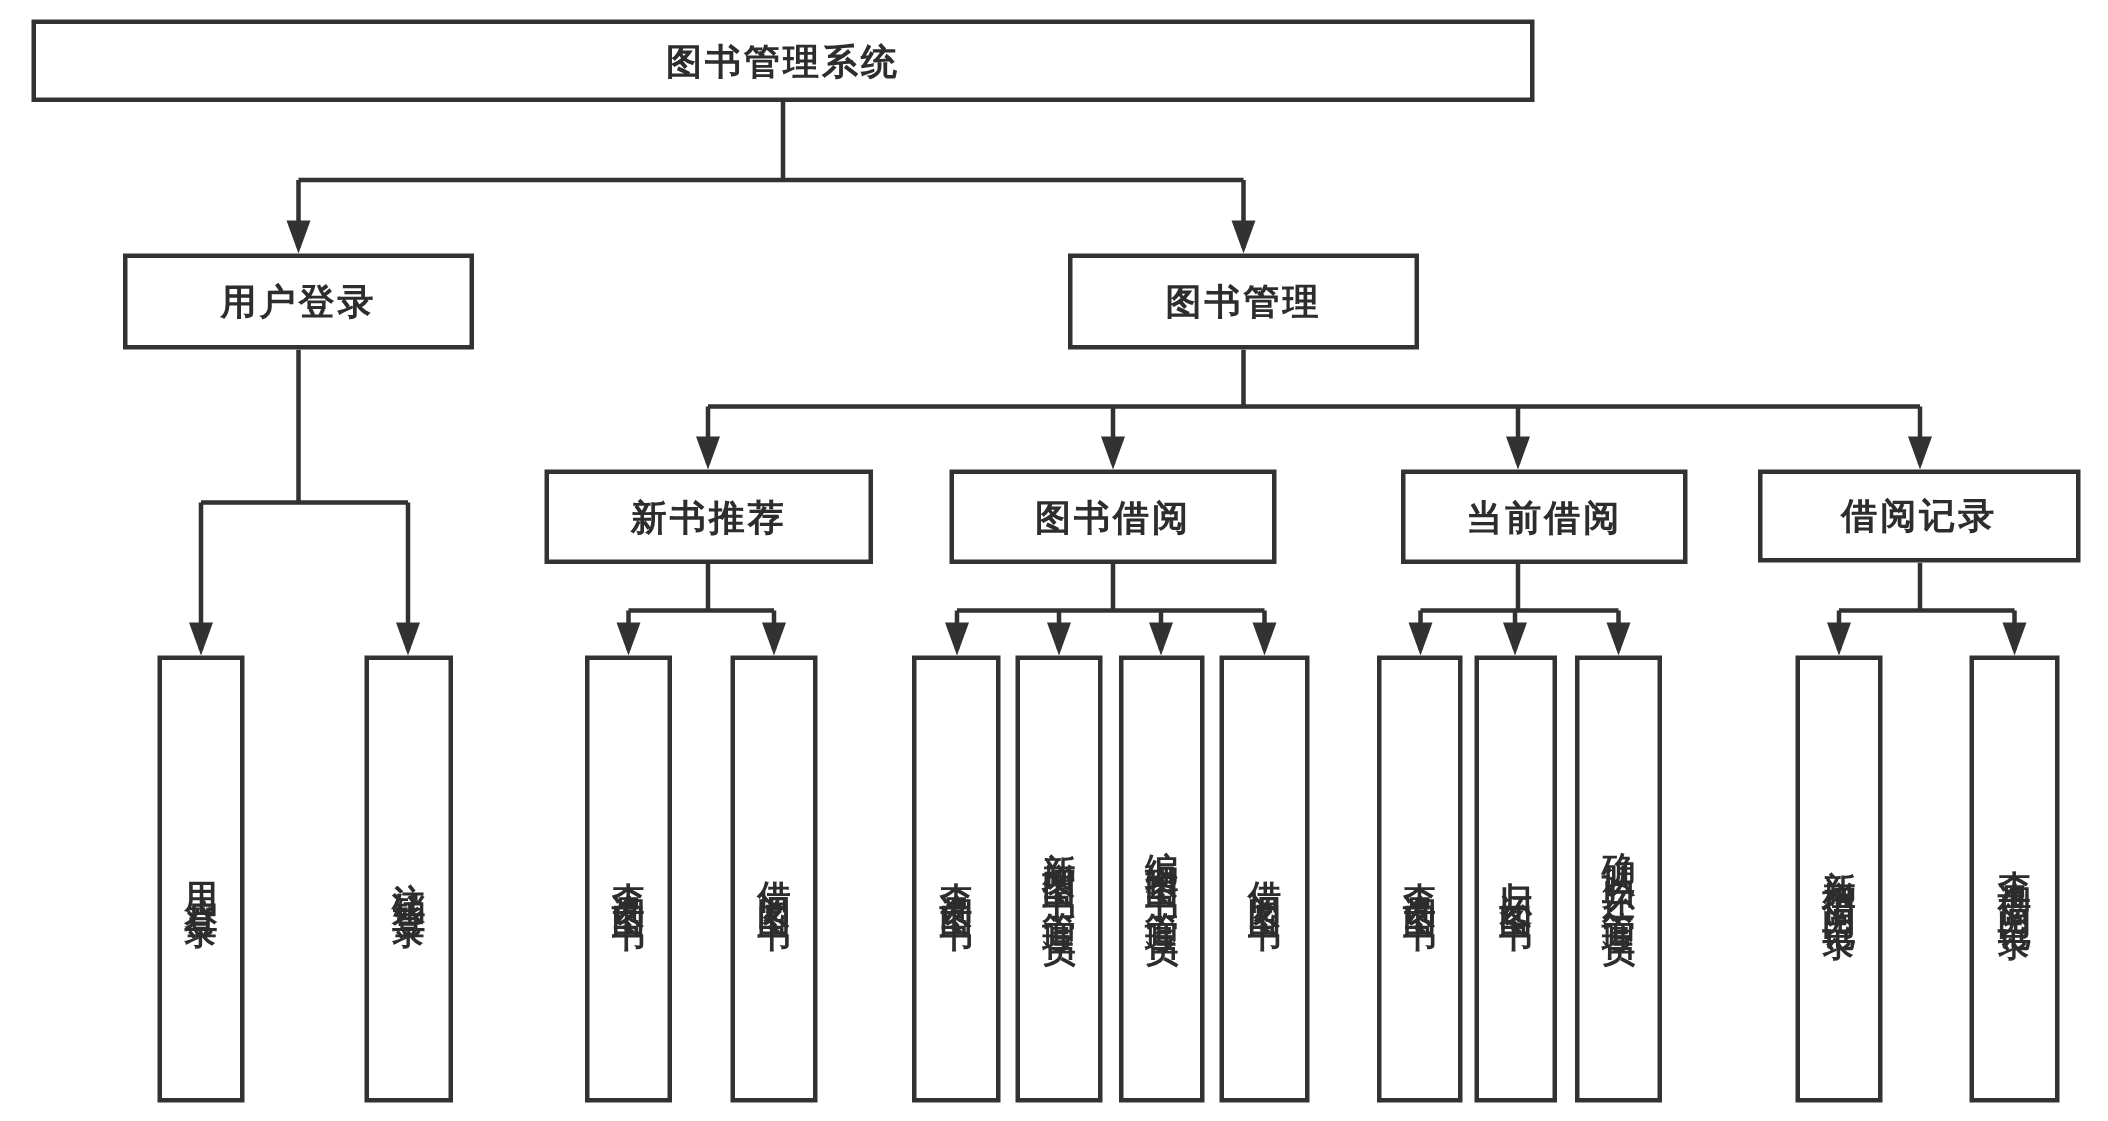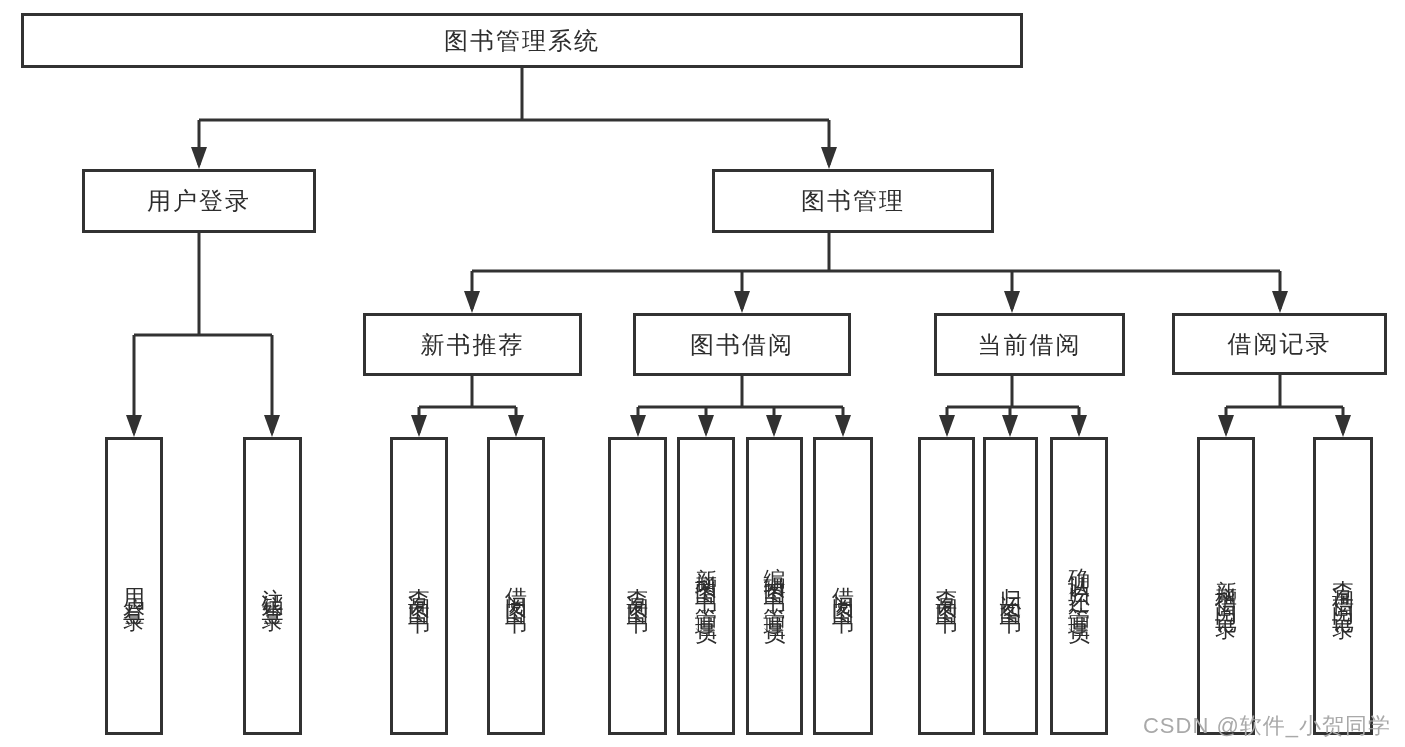--- a/index.html
+++ b/index.html
@@ -15,20 +15,21 @@
     overflow:hidden;
   }
   .connectors{position:absolute;left:0;top:0;z-index:1;}
   .connectors .lines{stroke:var(--line);stroke-width:3;fill:none;}
   .connectors .arrows{fill:var(--line);stroke:none;}
   .box{
     position:absolute;z-index:2;box-sizing:border-box;
     background:var(--background);border:3px solid var(--line);
     display:flex;align-items:center;justify-content:center;
     color:var(--text);
+    font-weight:bold;
   }
   .hbox{font-size:24px;letter-spacing:2px;white-space:nowrap;}
   .vbox{
     writing-mode:vertical-rl;text-orientation:mixed;
     font-size:22px;letter-spacing:8px;line-height:1;white-space:nowrap;
   }
   .watermark{
     position:absolute;z-index:3;right:14px;bottom:6px;
     font-size:22px;color:var(--watermark);letter-spacing:1px;white-space:nowrap;
   }
@@ -66,21 +67,21 @@
       <polygon points="1002,415 1018,415 1010,437"></polygon>
       <polygon points="1071,415 1087,415 1079,437"></polygon>
       <polygon points="1218,415 1234,415 1226,437"></polygon>
       <polygon points="1335,415 1351,415 1343,437"></polygon>
     </g>
   </svg>
 
   <div class="box hbox" style="left:21px;top:13px;width:1002px;height:55px">图书管理系统</div>
 
   <div class="box hbox" style="left:82px;top:169px;width:234px;height:64px">用户登录</div>
-  <div class="box hbox" style="left:712px;top:169px;width:282px;height:64px">图书管理</div>
+  <div class="box hbox" style="left:712px;top:169px;width:234px;height:64px">图书管理</div>
 
   <div class="box hbox" style="left:633px;top:313px;width:218px;height:63px">图书借阅</div>
   <div class="box hbox" style="left:363px;top:313px;width:219px;height:63px">新书推荐</div>
   <div class="box hbox" style="left:934px;top:313px;width:191px;height:63px">当前借阅</div>
   <div class="box hbox" style="left:1172px;top:313px;width:215px;height:62px">借阅记录</div>
 
   <div class="box vbox" style="left:105px;top:437px;width:58px;height:298px">用户登录</div>
   <div class="box vbox" style="left:243px;top:437px;width:59px;height:298px">注销登录</div>
 
   <div class="box vbox" style="left:390px;top:437px;width:58px;height:298px">查询图书</div>
@@ -91,15 +92,14 @@
   <div class="box vbox" style="left:746px;top:437px;width:57px;height:298px">编辑图书（管理员）</div>
   <div class="box vbox" style="left:813px;top:437px;width:60px;height:298px">借阅图书</div>
 
   <div class="box vbox" style="left:918px;top:437px;width:57px;height:298px">查询图书</div>
   <div class="box vbox" style="left:983px;top:437px;width:55px;height:298px">归还图书</div>
   <div class="box vbox" style="left:1050px;top:437px;width:58px;height:298px">确认归还（管理员）</div>
 
   <div class="box vbox" style="left:1197px;top:437px;width:58px;height:298px">新增借阅记录</div>
   <div class="box vbox" style="left:1313px;top:437px;width:60px;height:298px">查询借阅记录</div>
 
-  <div class="watermark">CSDN @软件_小贺同学</div>
 
 </div>
 
 </body></html>

